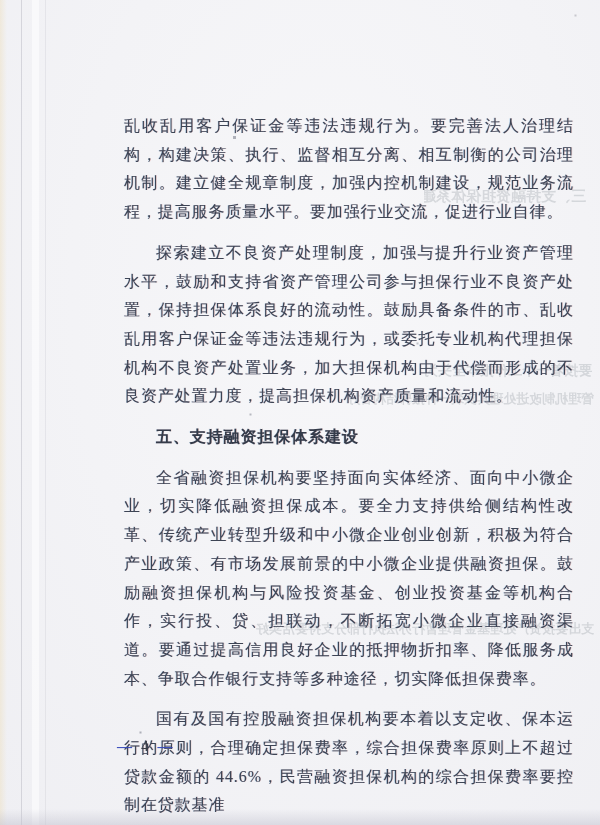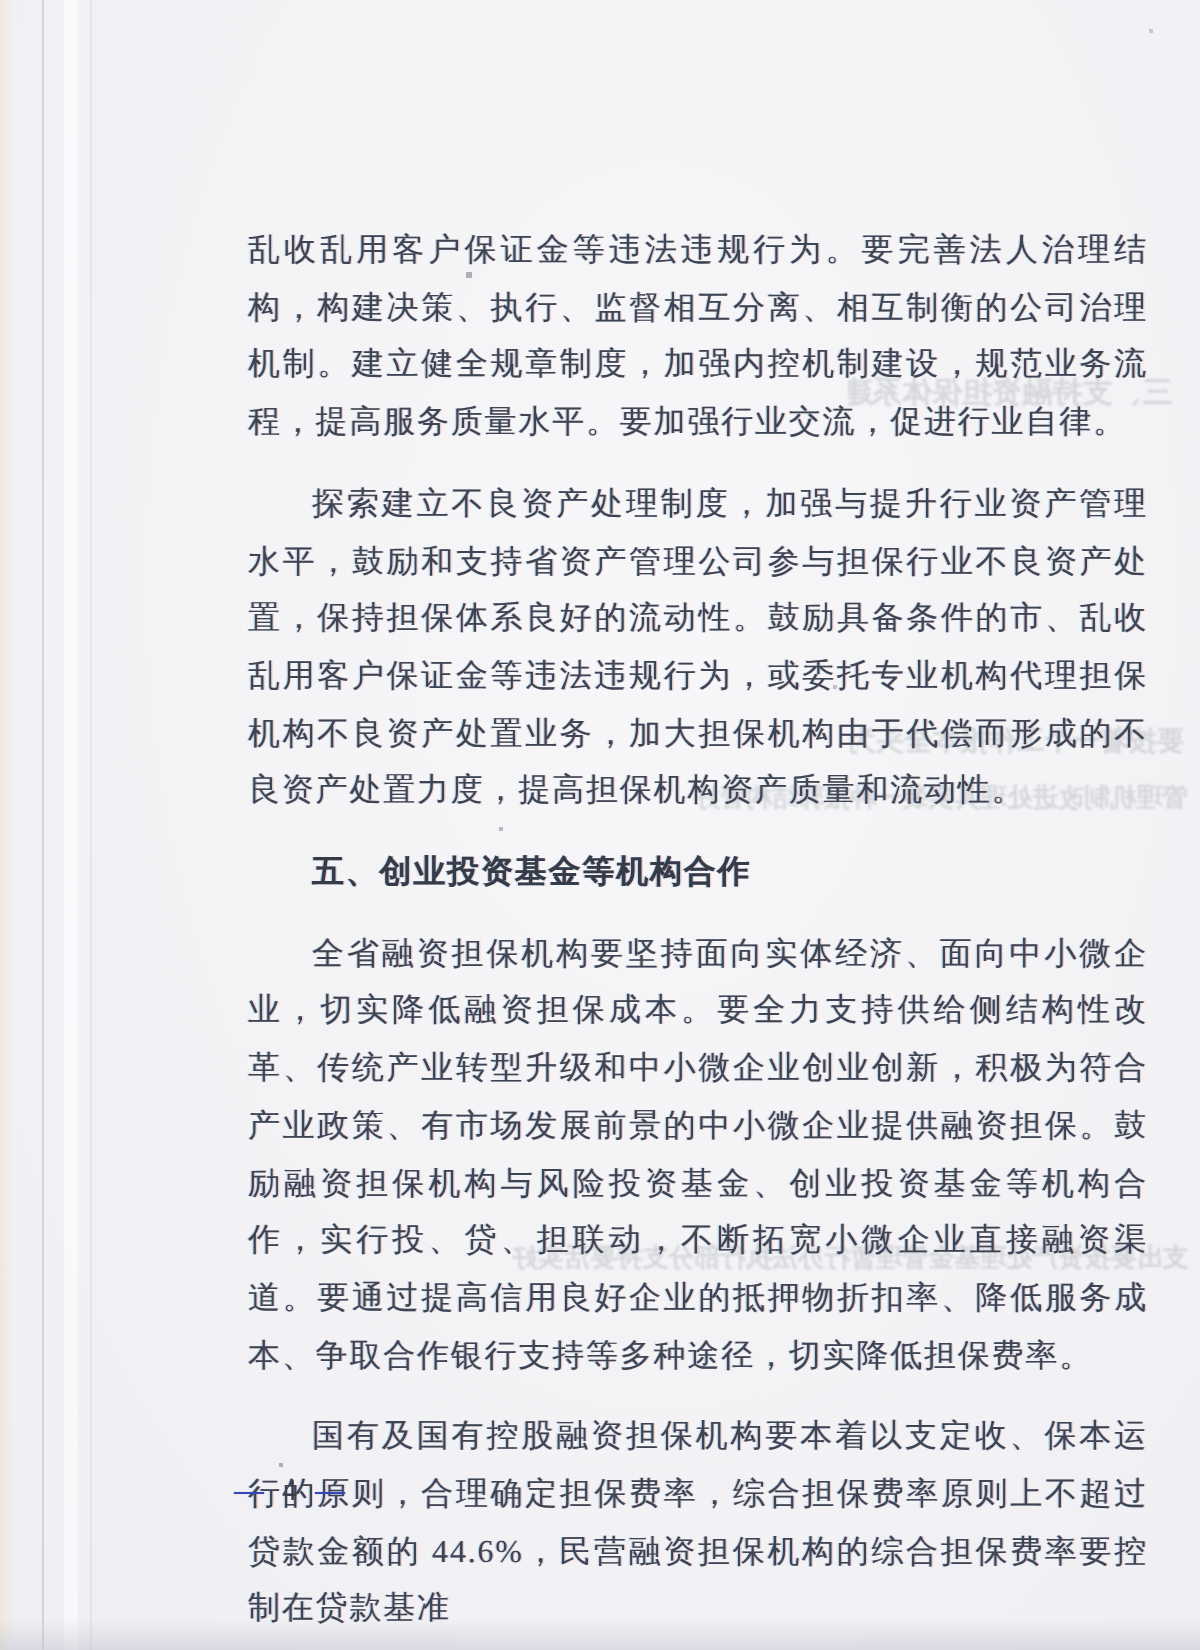--- a/index.html
+++ b/index.html
@@ -119,20 +119,20 @@
   <div class="ghost-layer">
       <div class="ghost" style="top: 187px; left: 424px; width: 162px; font-size: 15px;">三、支持融资担保体系建设</div>
       <div class="ghost" style="top: 362px; left: 380px; width: 212px; font-size: 14px;">要按着一个工作报本全头为</div>
       <div class="ghost" style="top: 390px; left: 326px; width: 268px; font-size: 13px;">管理机制改进处理具实装一种报郭结构管好</div>
       <div class="ghost" style="top: 620px; left: 228px; width: 366px; font-size: 13px;">支出要按资产处理基金管理暂行办法执行部分支持要活实好</div>
     </div>
 
   <div class="text-block">
       <p class="">乱收乱用客户保证金等违法违规行为。要完善法人治理结构，构建决策、执行、监督相互分离、相互制衡的公司治理机制。建立健全规章制度，加强内控机制建设，规范业务流程，提高服务质量水平。要加强行业交流，促进行业自律。</p>
       <p class=" indent">探索建立不良资产处理制度，加强与提升行业资产管理水平，鼓励和支持省资产管理公司参与担保行业不良资产处置，保持担保体系良好的流动性。鼓励具备条件的市、乱收乱用客户保证金等违法违规行为，或委托专业机构代理担保机构不良资产处置业务，加大担保机构由于代偿而形成的不良资产处置力度，提高担保机构资产质量和流动性。</p>
-      <p class="heading indent">五、创业投资基金等机构合作</p>
+      <p class="heading indent">五、支持融资担保体系建设</p>
       <p class=" indent">全省融资担保机构要坚持面向实体经济、面向中小微企业，切实降低融资担保成本。要全力支持供给侧结构性改革、传统产业转型升级和中小微企业创业创新，积极为符合产业政策、有市场发展前景的中小微企业提供融资担保。鼓励融资担保机构与风险投资基金、创业投资基金等机构合作，实行投、贷、担联动，不断拓宽小微企业直接融资渠道。要通过提高信用良好企业的抵押物折扣率、降低服务成本、争取合作银行支持等多种途径，切实降低担保费率。</p>
       <p class=" indent">国有及国有控股融资担保机构要本着以支定收、保本运行的原则，合理确定担保费率，综合担保费率原则上不超过贷款金额的 44.6%，民营融资担保机构的综合担保费率要控制在贷款基准</p>
     </div>
 
   <div class="page-number"><span class="dash">—</span><span class="num">4</span><span class="dash">—</span></div>
 
 </div>
 
 </body></html>

